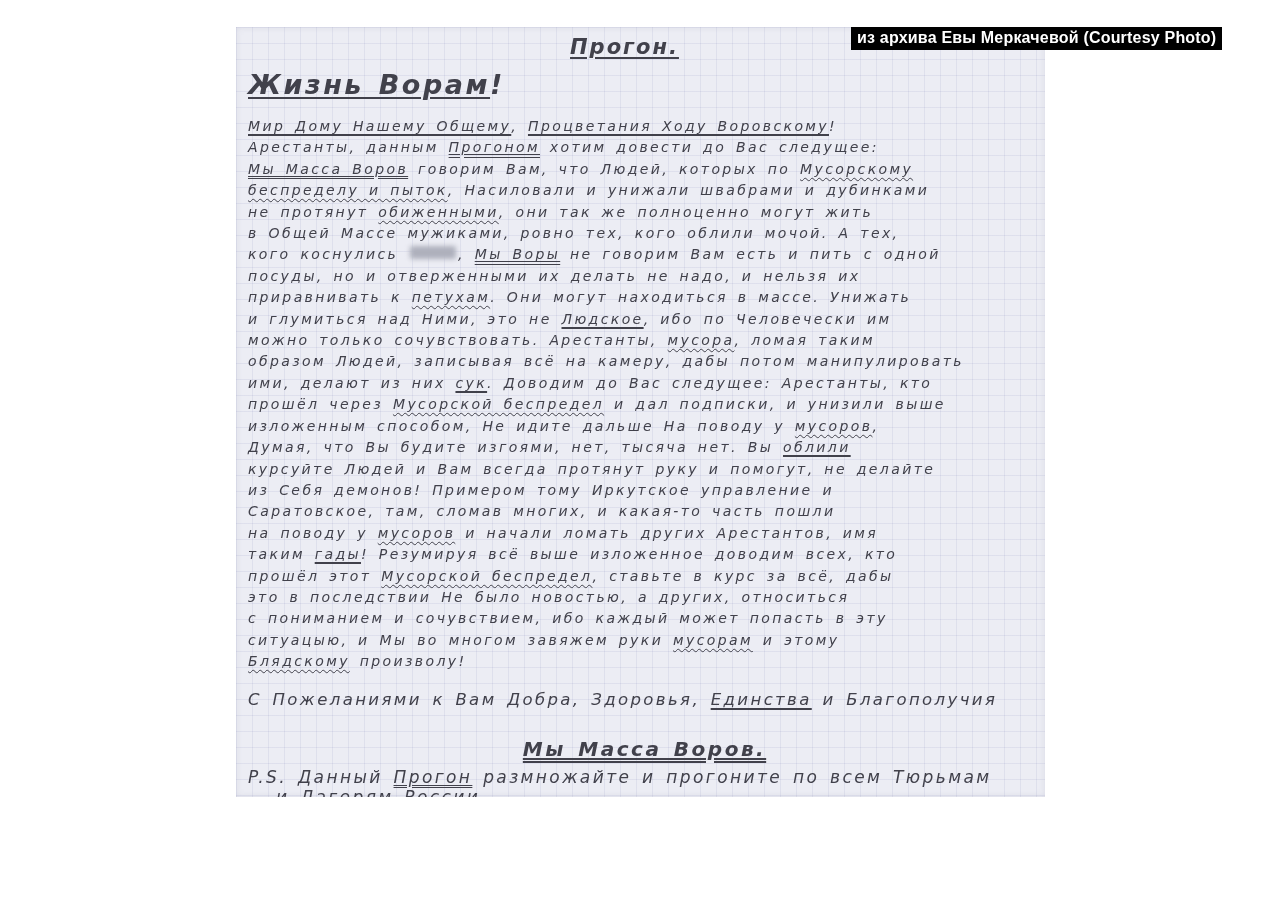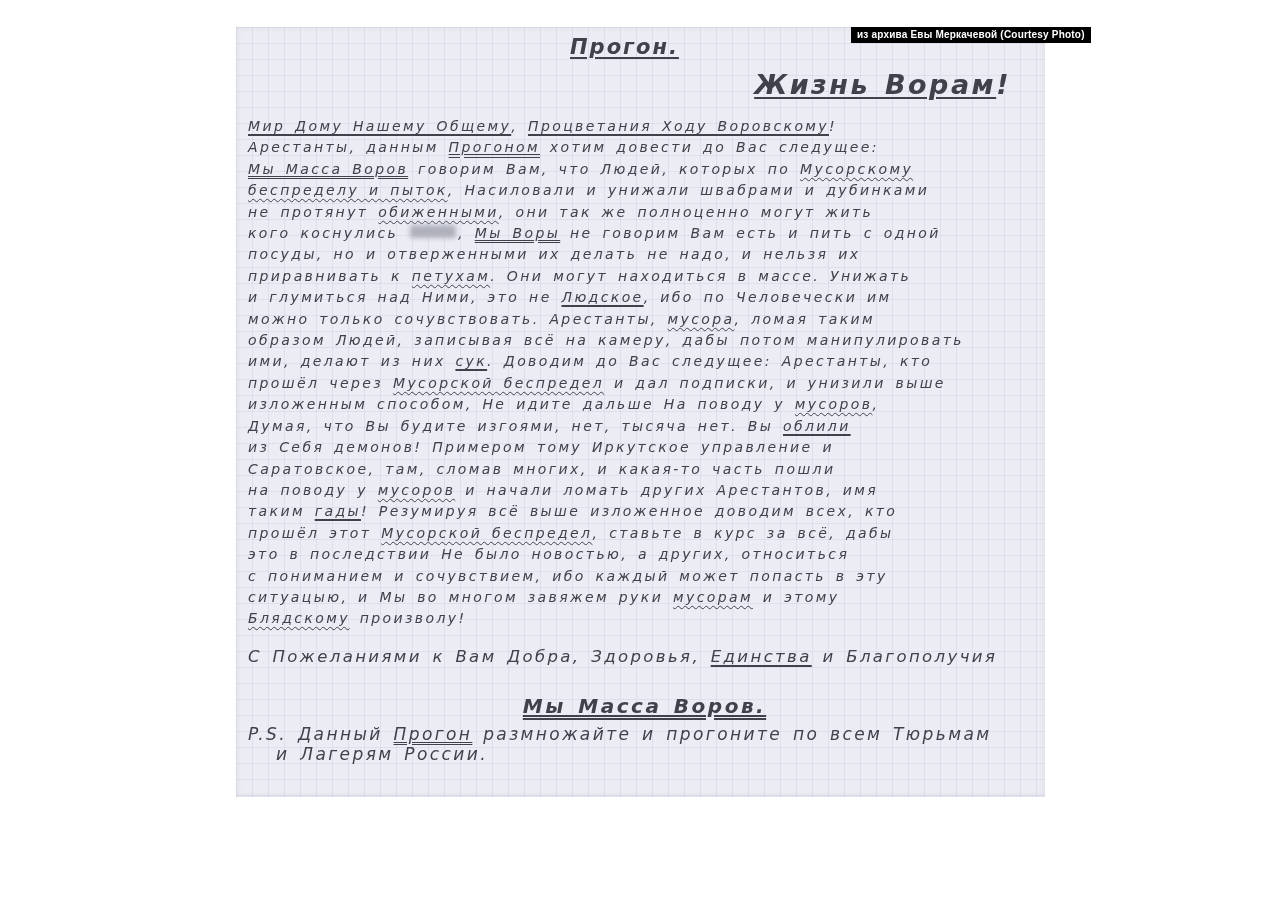--- a/index.html
+++ b/index.html
@@ -28,21 +28,21 @@
   }
   
   .ink{
     color:#41414b;
     font-style:italic;
     letter-spacing:2.4px;
     word-spacing:3px;
   }
   .line{white-space:nowrap;}
   .title-small{text-align:center;font-size:21px;margin:2px 40px 10px 0;font-weight:bold;letter-spacing:2px;}
-  .title-large{text-align:right;font-size:27px;margin:0 30px 16px 0;font-weight:bold;letter-spacing:2.5px;}
+  .title-large{text-align:left;font-size:27px;margin:0 30px 16px 0;font-weight:bold;letter-spacing:2.5px;}
   .body{font-size:14px;line-height:21.4px;}
   .closing{font-size:16.5px;margin-top:17px;}
   .signature{text-align:center;font-size:20px;margin-top:28px;font-weight:bold;letter-spacing:2.5px;}
   .ps{font-size:17px;margin-top:6px;}
   .ps-cont{font-size:17px;padding-left:28px;}
   
   .u-s{text-decoration-line:underline;text-decoration-thickness:1.5px;text-underline-offset:3px;}
   .u-d{text-decoration-line:underline;text-decoration-style:double;text-underline-offset:2px;}
   .u-w{text-decoration-line:underline;text-decoration-style:wavy;text-decoration-thickness:1px;text-underline-offset:3px;}
   
@@ -50,21 +50,21 @@
     display:inline-block;width:46px;height:13px;
     background:#aeb0bc;border-radius:2px;
     filter:blur(2.5px);
     vertical-align:baseline;margin:0 2px;
   }
   
   .credit{
     position:absolute;left:851px;top:27px;
     background:#000000;color:#ffffff;
     font-family:"Liberation Sans",sans-serif;
-    font-size:10px;font-weight:bold;
+    font-size:16px;font-weight:bold;
     padding:2px 6px 3px 6px;
     letter-spacing:0.2px;
     z-index:5;
   }
 </style>
 </head>
 <body>
 
 <div class="photo">
 
@@ -72,30 +72,32 @@
 
   <div class="paper ink">
     <div>
         <div class="line title-small"><span class="u-s">Прогон.</span></div>
         <div class="line title-large"><span class="u-s">Жизнь Ворам</span><span>!</span></div>
         <div class="line body"><span class="u-s">Мир Дому Нашему Общему</span><span>, </span><span class="u-s">Процветания Ходу Воровскому</span><span>!</span></div>
         <div class="line body"><span>Арестанты, данным </span><span class="u-d">Прогоном</span><span> хотим довести до Вас следущее:</span></div>
         <div class="line body"><span class="u-d">Мы Масса Воров</span><span> говорим Вам, что Людей, которых по </span><span class="u-w">Мусорскому</span></div>
         <div class="line body"><span class="u-w">беспределу и пыток</span><span>, Насиловали и унижали швабрами и дубинками</span></div>
         <div class="line body"><span>не протянут </span><span class="u-w">обиженными</span><span>, они так же полноценно могут жить</span></div>
+        <div class="line body"><span>в Общей Массе мужиками, ровно тех, кого облили мочой. А тех,</span></div>
         <div class="line body"><span>кого коснулись </span><span class="censored"></span><span>, </span><span class="u-d">Мы Воры</span><span> не говорим Вам есть и пить с одной</span></div>
         <div class="line body"><span>посуды, но и отверженными их делать не надо, и нельзя их</span></div>
         <div class="line body"><span>приравнивать к </span><span class="u-w">петухам</span><span>. Они могут находиться в массе. Унижать</span></div>
         <div class="line body"><span>и глумиться над Ними, это не </span><span class="u-s">Людское</span><span>, ибо по Человечески им</span></div>
         <div class="line body"><span>можно только сочувствовать. Арестанты, </span><span class="u-w">мусора</span><span>, ломая таким</span></div>
         <div class="line body"><span>образом Людей, записывая всё на камеру, дабы потом манипулировать</span></div>
         <div class="line body"><span>ими, делают из них </span><span class="u-s">сук</span><span>. Доводим до Вас следущее: Арестанты, кто</span></div>
         <div class="line body"><span>прошёл через </span><span class="u-w">Мусорской беспредел</span><span> и дал подписки, и унизили выше</span></div>
         <div class="line body"><span>изложенным способом, Не идите дальше На поводу у </span><span class="u-w">мусоров</span><span>,</span></div>
         <div class="line body"><span>Думая, что Вы будите изгоями, нет, тысяча нет. Вы </span><span class="u-s">облили</span></div>
+        <div class="line body"><span>курсуйте Людей и Вам всегда протянут руку и помогут, не делайте</span></div>
         <div class="line body"><span>из Себя демонов! Примером тому Иркутское управление и</span></div>
         <div class="line body"><span>Саратовское, там, сломав многих, и какая-то часть пошли</span></div>
         <div class="line body"><span>на поводу у </span><span class="u-w">мусоров</span><span> и начали ломать других Арестантов, имя</span></div>
         <div class="line body"><span>таким </span><span class="u-s">гады</span><span>! Резумируя всё выше изложенное доводим всех, кто</span></div>
         <div class="line body"><span>прошёл этот </span><span class="u-w">Мусорской беспредел</span><span>, ставьте в курс за всё, дабы</span></div>
         <div class="line body"><span>это в последствии Не было новостью, а других, относиться</span></div>
         <div class="line body"><span>с пониманием и сочувствием, ибо каждый может попасть в эту</span></div>
         <div class="line body"><span>ситуацыю, и Мы во многом завяжем руки </span><span class="u-w">мусорам</span><span> и этому</span></div>
         <div class="line body"><span class="u-w">Блядскому</span><span> произволу!</span></div>
         <div class="line closing"><span>С Пожеланиями к Вам Добра, Здоровья, </span><span class="u-s">Единства</span><span> и Благополучия</span></div>

